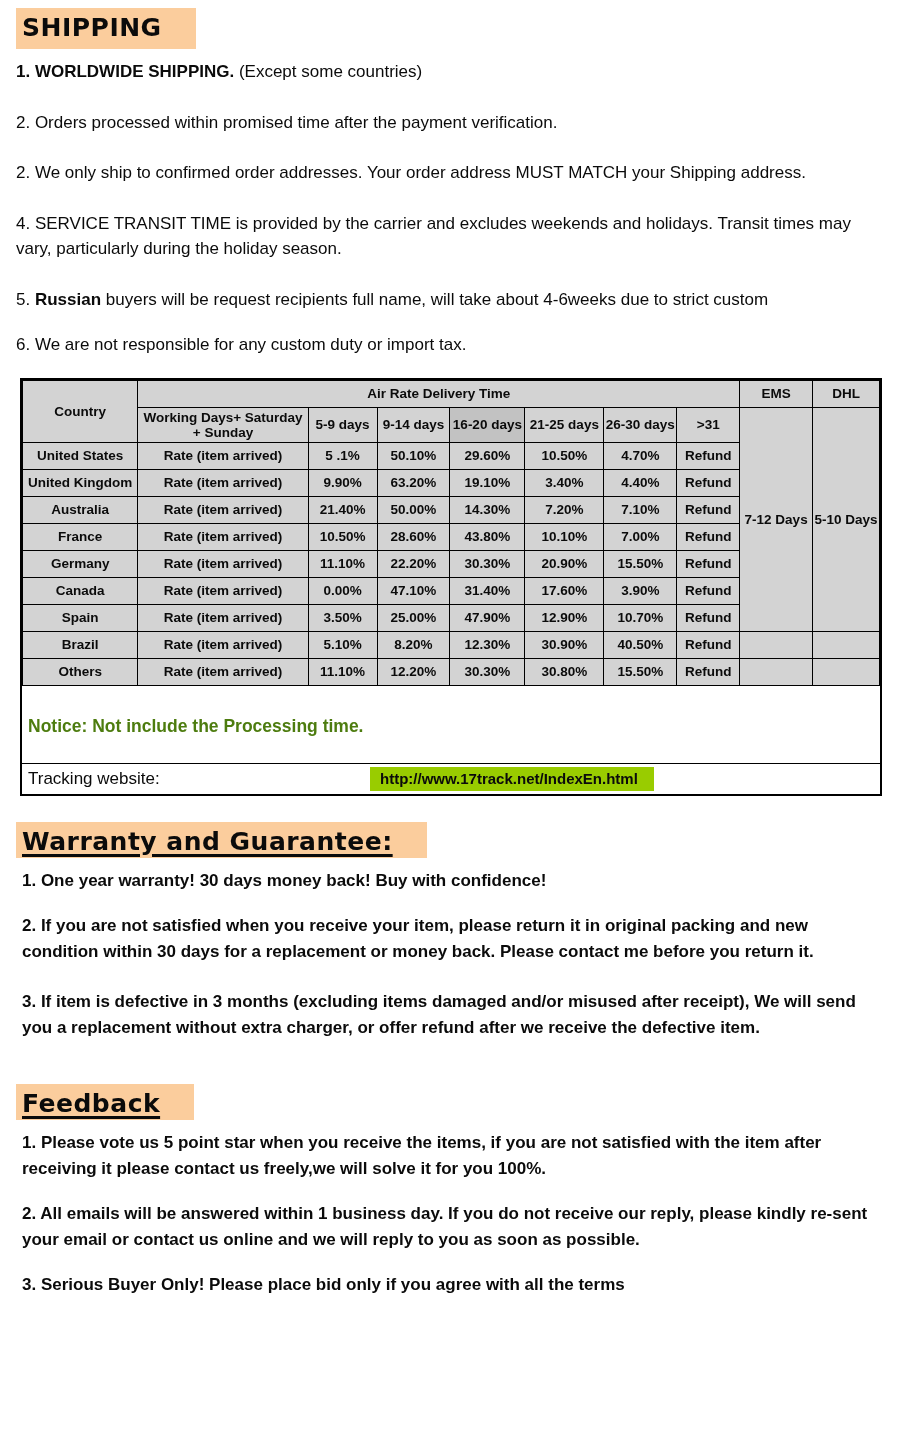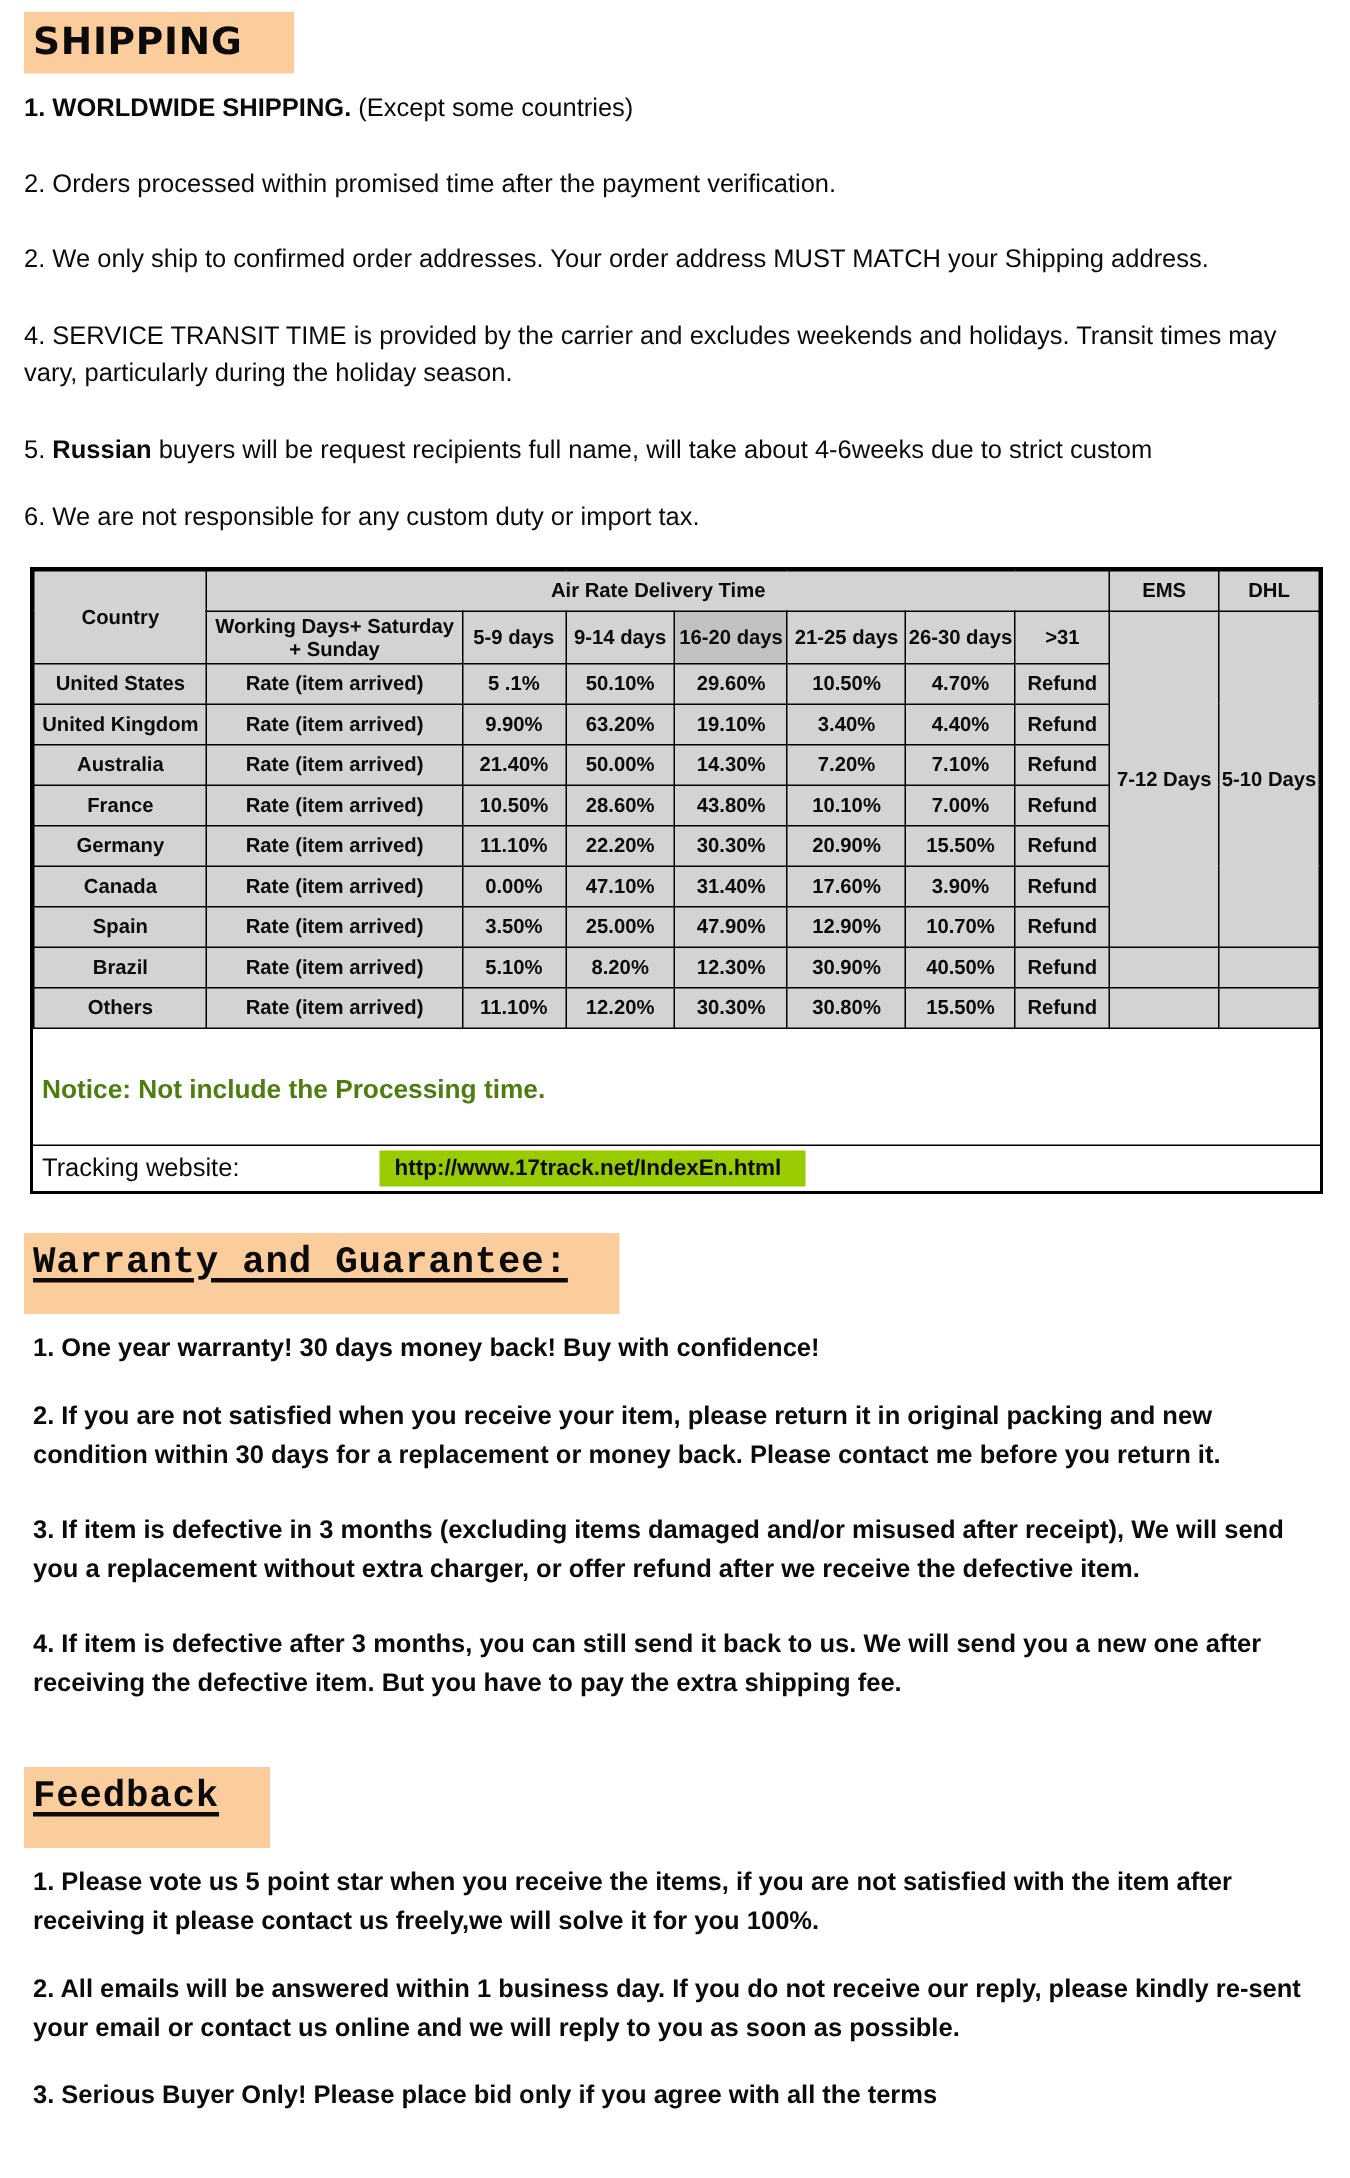--- a/index.html
+++ b/index.html
@@ -22,22 +22,21 @@
     font-size: 25px;
     letter-spacing: .5px;
     padding: 5px 34px 7px 6px;
     margin: 0 0 10px 2px;
     text-align: right;
   }
   .band.underlined {
     text-decoration: underline;
     text-decoration-thickness: 2.5px;
     text-underline-offset: 4px;
-    padding-bottom: 20px;
-    font-family: Liberation Mono, monospace;
+    padding-bottom: 2px;
   }
 
   p.item {
     font-size: 17px;
     line-height: 1.5;
     margin: 0 0 25px 2px;
   }
   p.item.tight { margin-bottom: 20px; }
 
   
@@ -75,21 +74,21 @@
   }
   .tracking-row {
     border-top: 1.5px solid #000;
     display: flex;
     align-items: center;
     min-height: 31px;
     font-size: 17px;
     margin-top: 18px;
   }
   .tracking-label {
-    width: 231px;
+    width: 348px;
     padding-left: 6px;
   }
   .tracking-url {
     background: #99cc00;
     font-weight: bold;
     font-size: 15px;
     padding: 3px 16px 4px 10px;
     white-space: nowrap;
     cursor: pointer;
   }
@@ -249,21 +248,20 @@
       <span class="tracking-label">Tracking website:</span>
       <span class="tracking-url">http://www.17track.net/IndexEn.html</span>
     </div>
   </div>
 
   <div class="warranty-sec sec-top">
     <div class="band underlined">Warranty and Guarantee:</div>
     <p class="item tight">1. One year warranty! 30 days money back! Buy with confidence!</p>
     <p class="item">2. If you are not satisfied when you receive your item, please return it in original packing and new condition within 30 days for a replacement or money back. Please contact me before you return it.</p>
     <p class="item gap-lg">3. If item is defective in 3 months (excluding items damaged and/or misused after receipt), We will send you a replacement without extra charger, or offer refund after we receive the defective item.</p>
-    <p class="item">4. If item is defective after 3 months, you can still send it back to us. We will send you a new one after receiving the defective item. But you have to pay the extra shipping fee.</p>
   </div>
 
   <div class="feedback-sec sec-top" style="margin-top:44px;">
     <div class="band underlined">Feedback</div>
     <p class="item tight">1. Please vote us 5 point star when you receive the items, if you are not satisfied with the item after receiving it please contact us freely,we will solve it for you 100%.</p>
     <p class="item tight">2. All emails will be answered within 1 business day. If you do not receive our reply, please kindly re-sent your email or contact us online and we will reply to you as soon as possible.</p>
     <p class="item">3. Serious Buyer Only! Please place bid only if you agree with all the terms</p>
   </div>
 
 </div>

